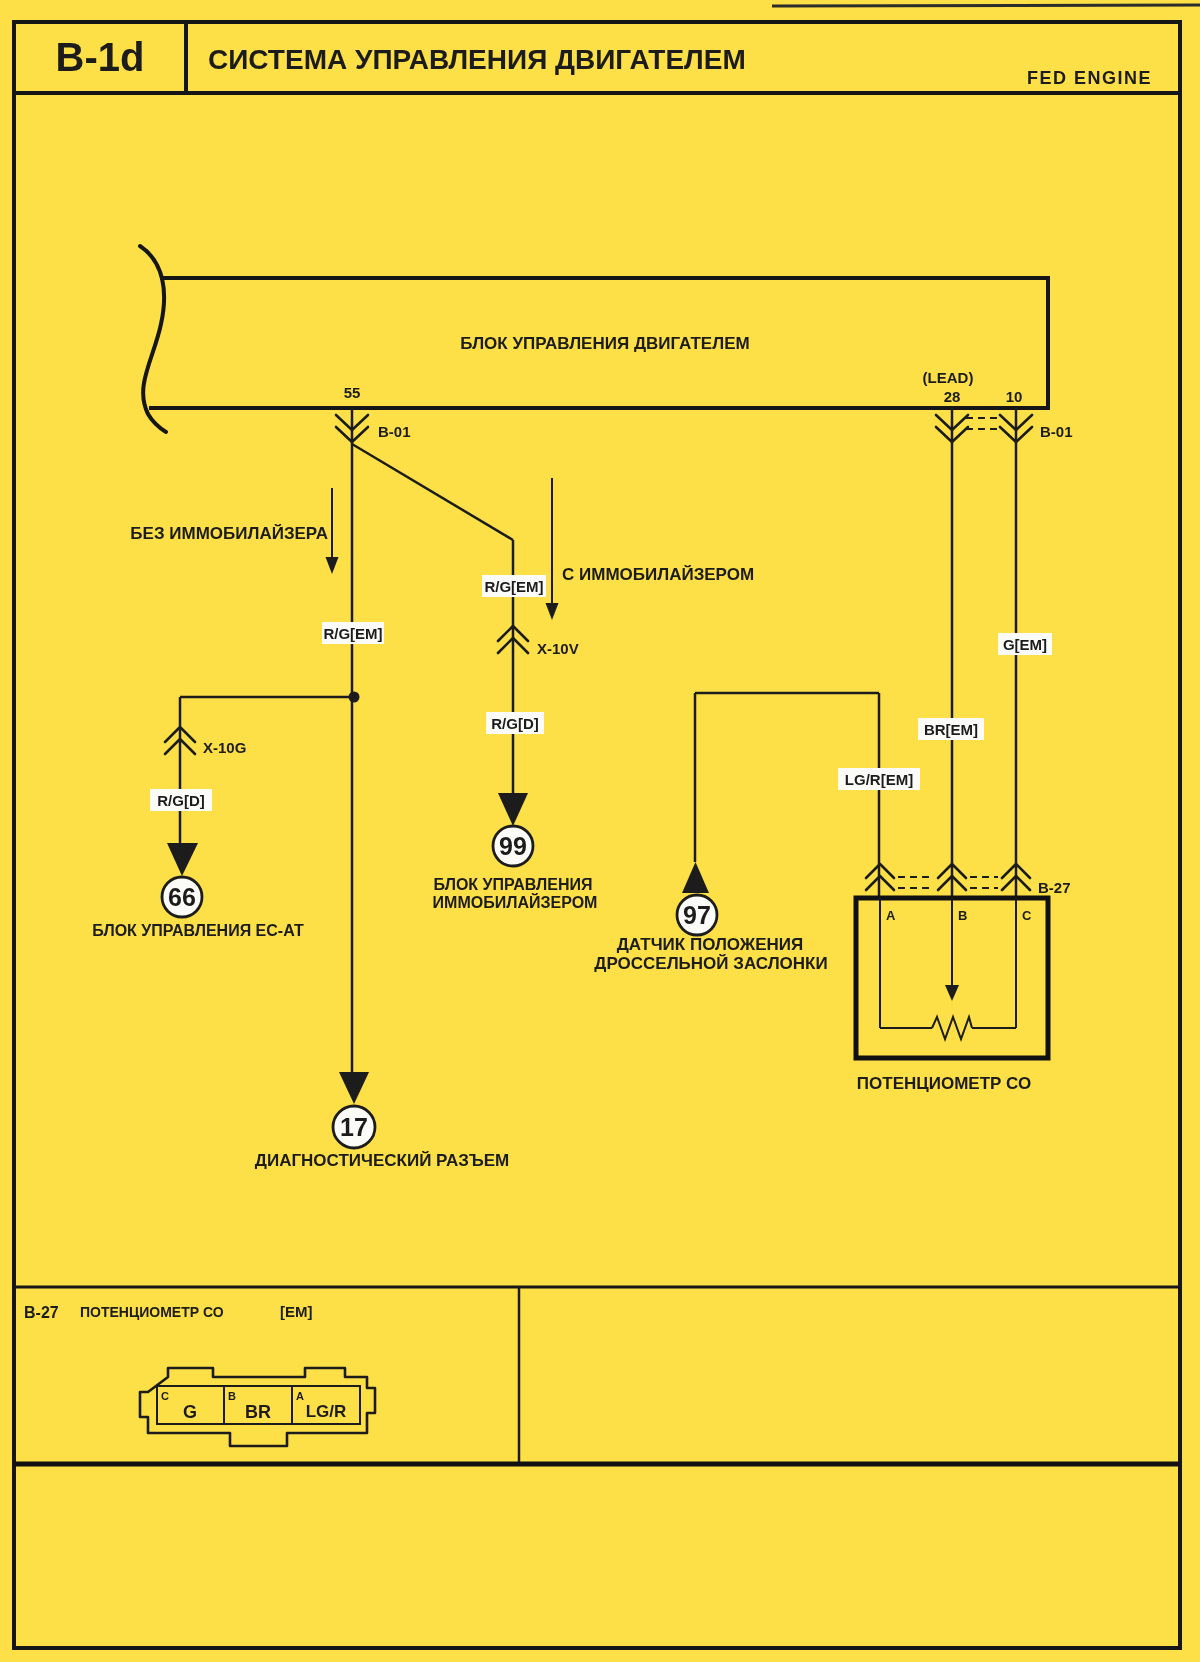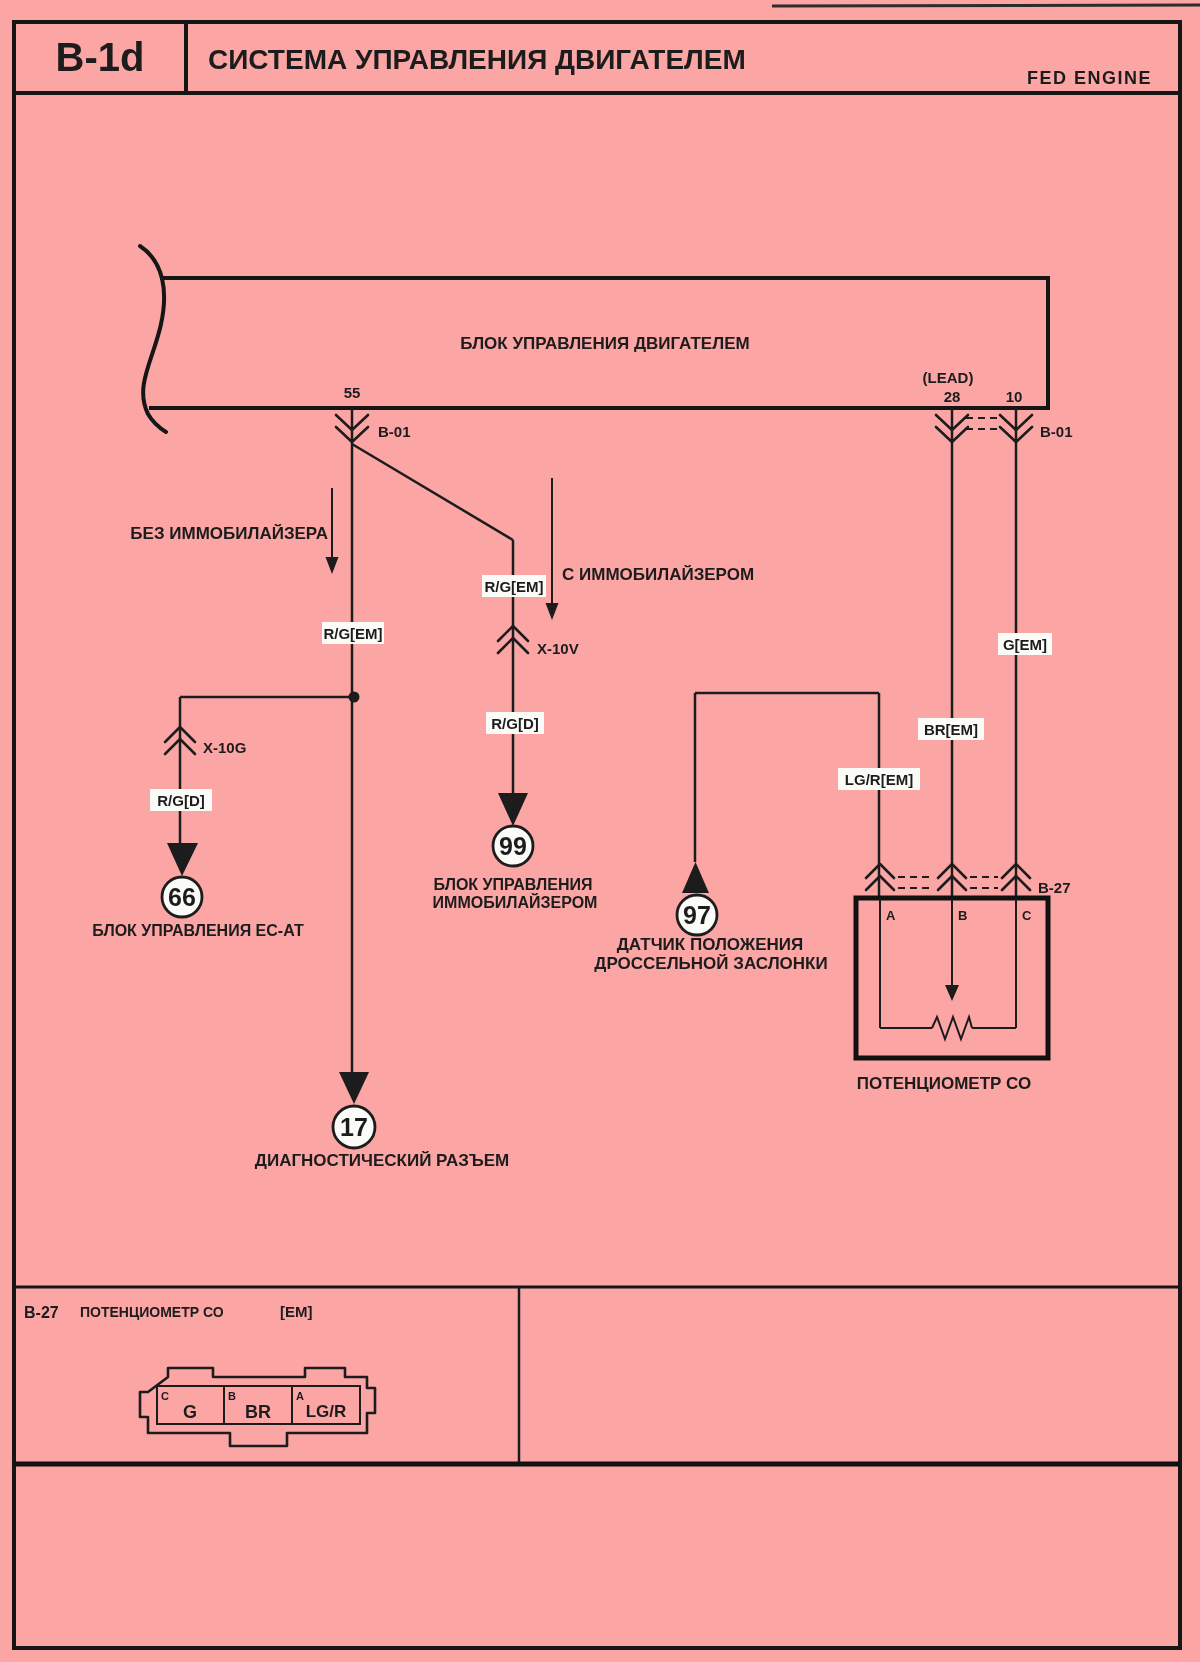--- a/index.html
+++ b/index.html
@@ -1,16 +1,16 @@
 <!DOCTYPE html>
 <html><head>
 <meta charset="utf-8">
 <style>
   html,body{margin:0;padding:0;background:#f2f1ee;}
-  .page{width:1200px;height:1662px;background:#fca5a5;position:relative;margin:0 auto;}
+  .page{width:1200px;height:1662px;background:#fde047;position:relative;margin:0 auto;}
   svg{display:block;}
   .tx{font-family:"Liberation Sans","DejaVu Sans",sans-serif;font-weight:700;fill:#1c1c1c;}
   .s11{font-size:11px}.s13{font-size:13px}.s14{font-size:14px}.s15{font-size:15px}
   .s16{font-size:16px}.s17{font-size:17px}.s18{font-size:18px}.s25{font-size:25px}
   .s28{font-size:28px}.s40{font-size:40px}
   .mid{text-anchor:middle}.end{text-anchor:end}
   .wire{stroke:#1c1c1c;stroke-width:2.5;fill:none;}
   .thin{stroke:#1c1c1c;stroke-width:2;fill:none;}
   .thick{stroke:#161616;stroke-width:4;fill:none;}
   .vthick{stroke:#111;stroke-width:5;fill:none;}

